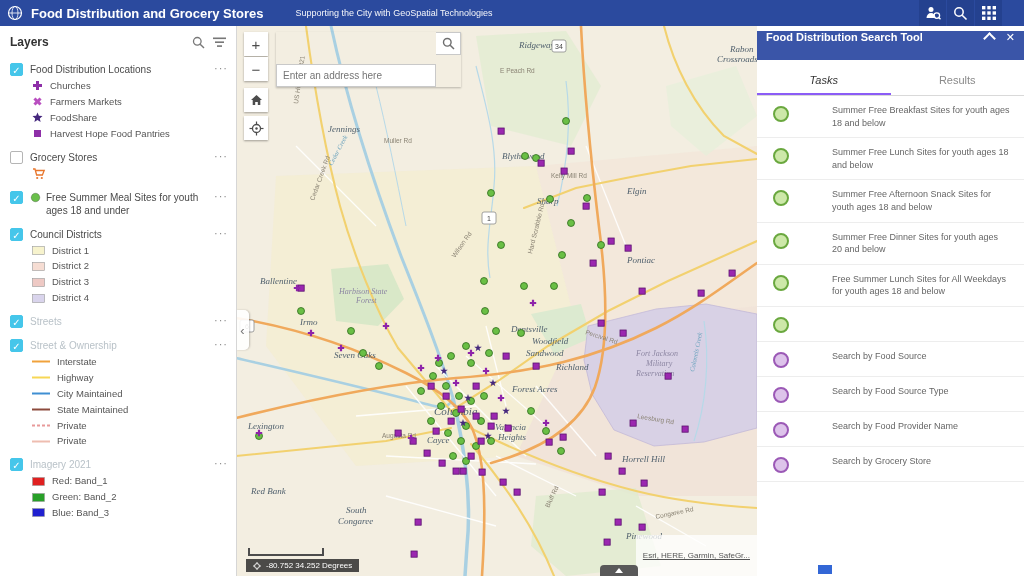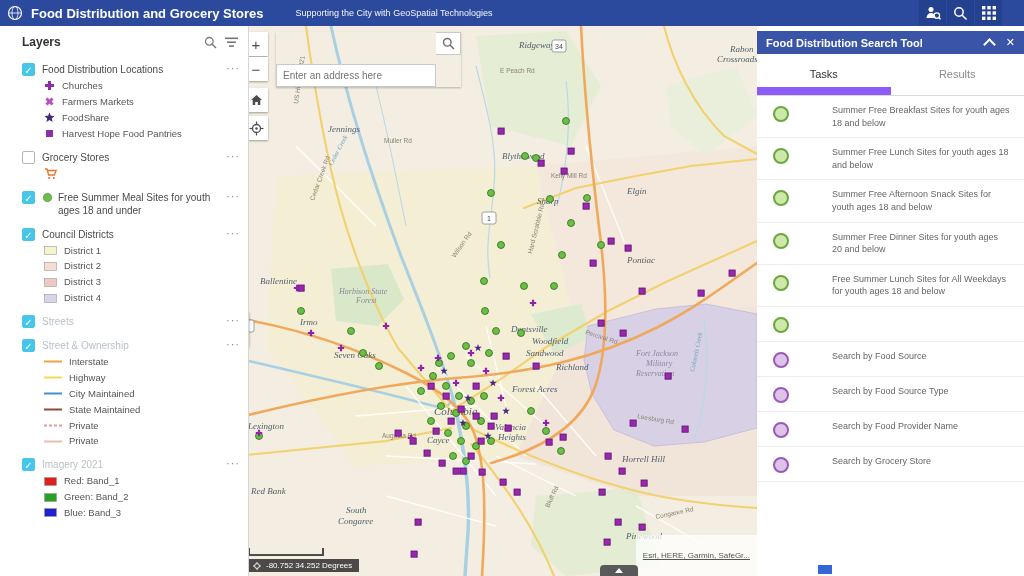--- a/index.html
+++ b/index.html
@@ -7,21 +7,21 @@
 
   
   header{position:absolute;top:0;left:0;width:1024px;height:26px;background:#2b4a9e;color:#fff;display:flex;align-items:center;z-index:30;}
   .app-logo{margin:0 8px 0 7px;display:flex;align-items:center;}
   .app-title{font-size:13px;font-weight:bold;white-space:nowrap;}
   .app-subtitle{font-size:9px;margin-left:32px;opacity:.95;white-space:nowrap;}
   .header-icons{margin-left:auto;display:flex;height:26px;margin-right:22px;}
   .h-icon{width:27px;height:26px;display:flex;align-items:center;justify-content:center;background:#24418f;margin-left:1px;cursor:pointer;}
 
   
-  #layers-panel{position:absolute;top:26px;left:12px;width:236px;height:550px;background:#fff;border-right:1px solid #d6d6d6;overflow:hidden;z-index:20;}
+  #layers-panel{position:absolute;top:26px;left:0;width:236px;height:550px;background:#fff;border-right:1px solid #d6d6d6;overflow:hidden;z-index:20;}
   .panel-head{display:flex;align-items:center;padding:9px 10px 5px 10px;}
   .panel-title{font-size:12px;font-weight:bold;color:#333;flex:1;}
   .panel-head-icons{display:flex;gap:8px;align-items:center;}
   .layer-row{display:flex;align-items:flex-start;padding:4px 8px 2px 10px;margin-top:5px;}
   .cb{width:13px;height:13px;border:1px solid #b5b5b5;border-radius:2px;background:#fff;font-size:10px;line-height:13px;text-align:center;color:#fff;flex:none;margin-right:7px;box-sizing:border-box;cursor:pointer;}
   .cb.on{background:#45c6ea;border-color:#45c6ea;}
   .layer-icon{flex:none;margin-right:5px;margin-top:1px;}
   .layer-label{font-size:10px;color:#4a4a4a;flex:1;line-height:1.3;}
   .layer-label.dim{color:#b9c2c8;}
   .layer-menu{color:#8a8a8a;font-size:11px;letter-spacing:1px;margin-left:4px;flex:none;cursor:pointer;line-height:10px;}
@@ -55,27 +55,27 @@
   .addr-btn{width:25px;height:23px;background:#fff;border:1px solid #c9c9c9;border-left:none;display:flex;align-items:center;justify-content:center;box-sizing:border-box;cursor:pointer;}
   .collapse-handle{position:absolute;left:0;top:284px;width:13px;height:40px;background:rgba(255,255,255,.9);border-radius:0 5px 5px 0;display:flex;align-items:center;justify-content:center;color:#777;font-size:13px;cursor:pointer;z-index:12;box-shadow:1px 0 2px rgba(0,0,0,.2);}
   .scalebar{position:absolute;left:12px;bottom:20px;width:72px;height:6px;border-left:2px solid #4c4c4c;border-right:2px solid #4c4c4c;border-bottom:2px solid #4c4c4c;z-index:12;}
   .coords{position:absolute;left:10px;bottom:4px;background:rgba(45,45,45,.85);color:#fff;font-size:8px;padding:2px 7px;display:flex;align-items:center;gap:5px;z-index:12;}
   .attribution{position:absolute;right:0;bottom:0;background:rgba(255,255,255,.75);font-size:8px;color:#555;padding:16px 7px;z-index:12;text-decoration:underline;}
   .table-tab{position:absolute;left:364px;bottom:0;width:38px;height:11px;background:#595959;border-radius:4px 4px 0 0;display:flex;align-items:center;justify-content:center;cursor:pointer;z-index:12;}
   .table-tab .tri{width:0;height:0;border-left:4px solid transparent;border-right:4px solid transparent;border-bottom:5px solid #fff;}
 
   
   #right-panel{position:absolute;top:26px;left:757px;width:267px;height:550px;background:#fff;z-index:20;}
-  .tool-header{margin-top:5px;height:23px;background:#3a55a8;color:#fff;display:flex;align-items:center;padding:0 9px;}
+  .tool-header{margin-top:5px;height:29px;background:#3a55a8;color:#fff;display:flex;padding:0 9px;}
   .tool-title{font-size:11px;font-weight:bold;flex:1;}
   .chev-up{width:7px;height:7px;border-left:2px solid #fff;border-top:2px solid #fff;transform:rotate(45deg);margin:3px 12px 0 0;cursor:pointer;}
   .close-x{font-size:11px;cursor:pointer;}
   .tool-tabs{display:flex;border-bottom:1px solid #d9d9d9;margin-top:7px;}
   .tab{flex:1;text-align:center;font-size:11px;color:#8a8a8a;padding:7px 0;cursor:pointer;border-bottom:2px solid transparent;}
-  .tab.active{color:#333;border-bottom:8px solid #8b5cf6;}
+  .tab.active{color:#333;border-bottom:2px solid #8b5cf6;font-style:italic;}
   #task-list{overflow:hidden;}
   .task-row{display:flex;align-items:flex-start;padding:8px 14px 8px 16px;border-bottom:1px solid #ededed;cursor:pointer;gap:32px;}
   .task-dot{width:12px;height:12px;border-radius:50%;flex:none;margin-right:11px;margin-top:2px;box-sizing:content-box;}
   .task-label{font-size:9px;color:#666;line-height:1.4;}
 
   .mini-blue{position:absolute;left:818px;top:565px;width:14px;height:9px;background:#3367d6;z-index:25;cursor:pointer;}
 </style>
 </head>
 <body>
 

